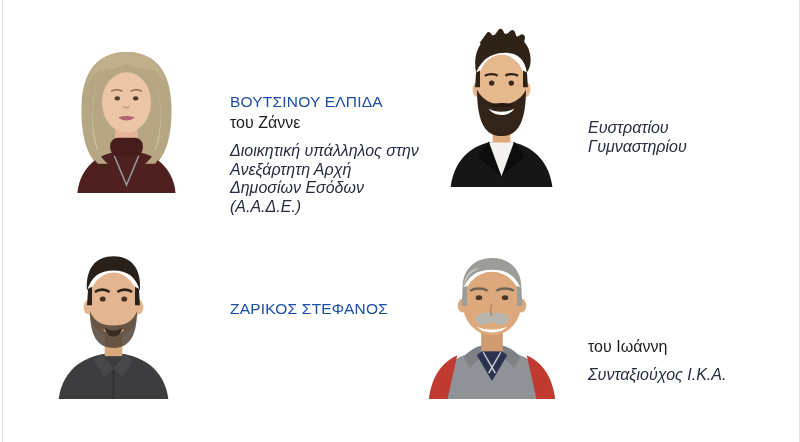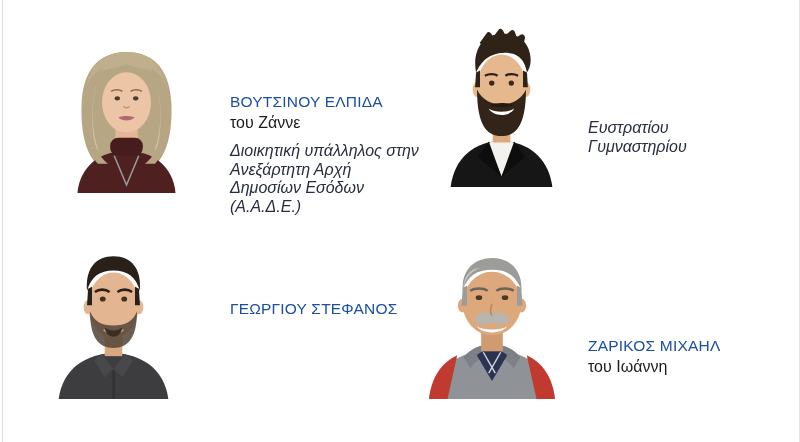--- a/index.html
+++ b/index.html
@@ -118,21 +118,21 @@
         <ellipse cx="59" cy="52" rx="3" ry="2.5" fill="#43311f"></ellipse>
         <ellipse cx="81" cy="52" rx="3" ry="2.5" fill="#43311f"></ellipse>
         <path d="M51 45 C55 42 62 42 66 45" stroke="#2c2118" stroke-width="2.5" fill="none"></path>
         <path d="M74 45 C78 42 85 42 89 45" stroke="#2c2118" stroke-width="2.5" fill="none"></path>
         <path d="M43 44 C41 22 52 10 70 10 C88 10 99 22 97 44 C93 30 84 24 70 24 C56 24 47 30 43 44 Z" fill="#292019"></path>
         <path d="M44 42 L43 58 L48 58 L48 40 Z" fill="#292019"></path>
         <path d="M96 42 L97 58 L92 58 L92 40 Z" fill="#292019"></path>
       </svg>
     </div>
     <div class="info i3">
-      <div class="name">ΓΕΩΡΓΙΟΥ ΣΤΕΦΑΝΟΣ</div>
+      <div class="name">ΖΑΡΙΚΟΣ ΣΤΕΦΑΝΟΣ</div>
     </div>
   </div>
 
   
   <div class="card">
     <div class="photo p4">
       <svg viewBox="0 0 140 150" preserveAspectRatio="none" aria-hidden="true">
         <path d="M12 150 C16 118 40 102 70 100 C100 102 124 118 128 150 Z" fill="#8f9397"></path>
         <path d="M12 150 C14 128 24 113 38 106 L29 150 Z" fill="#c03a30"></path>
         <path d="M128 150 C126 128 116 113 102 106 L111 150 Z" fill="#c03a30"></path>
@@ -151,18 +151,18 @@
         <ellipse cx="82" cy="48" rx="3" ry="2.4" fill="#4a3826"></ellipse>
         <path d="M50 41 C54 38 62 38 66 41" stroke="#6e6453" stroke-width="2.4" fill="none"></path>
         <path d="M74 41 C78 38 86 38 90 41" stroke="#6e6453" stroke-width="2.4" fill="none"></path>
         <path d="M43 40 C42 20 54 8 70 8 C86 8 98 20 97 40 C92 26 84 20 70 20 C56 20 48 26 43 40 Z" fill="#9c9c98"></path>
         <path d="M43 40 C45 28 51 21 59 18 C50 18 44 27 43 40 Z" fill="#c9c9c5"></path>
         <path d="M43 38 L42 56 L47 56 L47 36 Z" fill="#9c9c98"></path>
         <path d="M97 38 L98 56 L93 56 L93 36 Z" fill="#9c9c98"></path>
       </svg>
     </div>
     <div class="info i4">
-      <div class="name">ΖΑΡΙΚΟΣ ΜΙΧΑΗΛ</div>
       <div class="patron">του Ιωάννη</div>
+      <div class="occ">Συνταξιούχος Ι.Κ.Α.</div>
     </div>
   </div>
 
 </div>
 
 </body></html>

